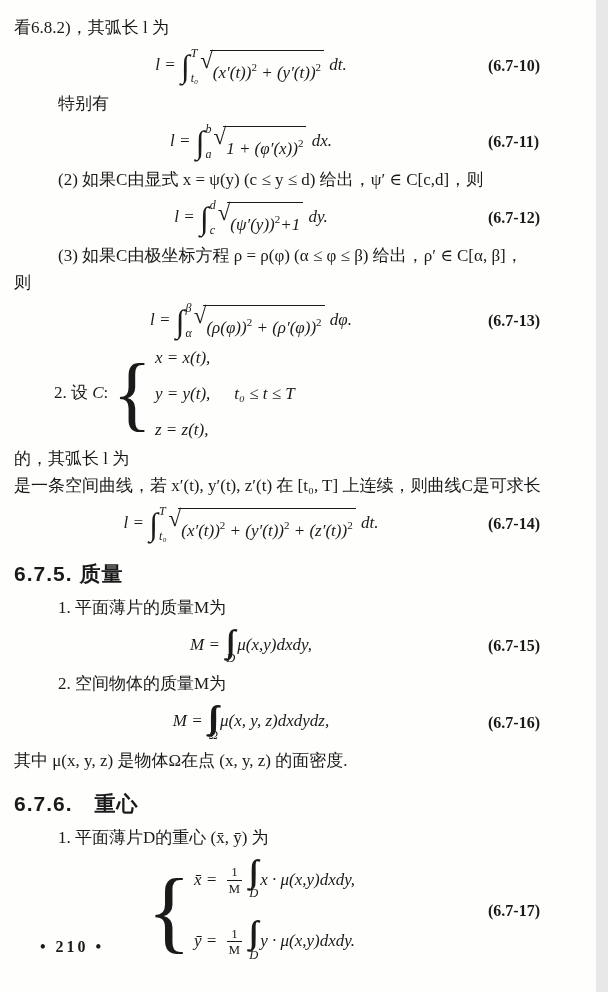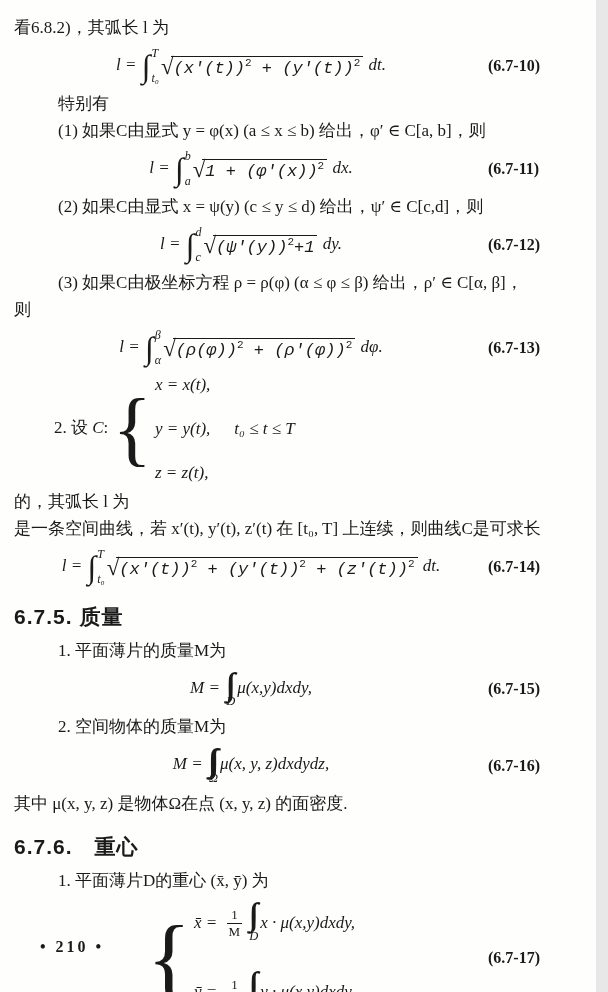--- a/index.html
+++ b/index.html
@@ -31,28 +31,28 @@
   .int-glyph + .int-glyph{margin-left:-10px;}
   .int-lims{display:inline-flex;flex-direction:column;justify-content:space-between;
     height:40px;font-size:12px;font-style:italic;margin-left:1px;padding:0;}
   .lim-sup{align-self:flex-start;}
   .lim-sub{align-self:flex-start;margin-top:auto;}
   .int-under{display:inline-flex;flex-direction:column;align-items:center;
     vertical-align:middle;margin:0 2px;}
   .under-lim{font-size:12.5px;font-style:italic;margin-top:-5px;}
   .msqrt{display:inline-flex;align-items:flex-start;vertical-align:middle;margin:0 1px;}
   .sqrt-sign{font-size:23px;line-height:1;margin-right:-3px;font-style:normal;}
-  .sqrt-bar{border-top:1.6px solid #1a1a1a;padding:0 3px 0 3px;margin-top:1px;font-family:Liberation Mono, monospace;}
+  .sqrt-bar{border-top:1.6px solid #1a1a1a;padding:10px 3px 0 3px;margin-top:1px;}
   .mfrac{display:inline-flex;flex-direction:column;align-items:center;
     vertical-align:middle;font-size:13px;line-height:1.2;margin:0 3px;}
   .mfrac .num{padding:0 4px;border-bottom:1.4px solid #1a1a1a;}
   .mfrac .den{padding:0 4px;}
   .mcases{display:inline-flex;align-items:center;vertical-align:middle;}
   .brace{font-weight:400;line-height:0.85;margin-right:3px;font-style:normal;}
-  .case-rows{display:inline-flex;flex-direction:column;gap:20px;text-align:left;}
+  .case-rows{display:inline-flex;flex-direction:column;gap:12px;text-align:left;}
   .case-row{line-height:24px;white-space:nowrap;}
   .page-num{position:absolute;left:40px;top:938px;font-weight:700;
     font-size:16px;letter-spacing:3px;}
 </style>
 </head>
 <body>
 
 <div class="page">
   <main id="page-content">
       <div class="para">看6.8.2)，其弧长 l 为</div>
@@ -65,21 +65,20 @@
               <span class="lim-sup">T</span>
               <span class="lim-sub">t₀</span>
             </span>
           </span><span class="msqrt">
             <span class="sqrt-sign">√</span>
             <span class="sqrt-bar"><span class="mtxt">(x′(t))</span><sup class="msup">2</sup><span class="mtxt"> + (y′(t))</span><sup class="msup">2</sup></span>
           </span><span class="mtxt">&nbsp;dt.</span></span>
         <span class="eqno">(6.7-10)</span>
       </div>
       <div class="para indent">特别有</div>
-      <div class="para indent">(1) 如果C由显式 y = φ(x) (a ≤ x ≤ b) 给出，φ′ ∈ C[a, b]，则</div>
       <div class="formula-row">
         <span class="math"><span class="mtxt">l =&nbsp;</span><span class="int-side">
             <span class="int-glyphs">
               <span class="int-glyph">∫</span>
             </span>
             <span class="int-lims">
               <span class="lim-sup">b</span>
               <span class="lim-sub">a</span>
             </span>
           </span><span class="msqrt">

